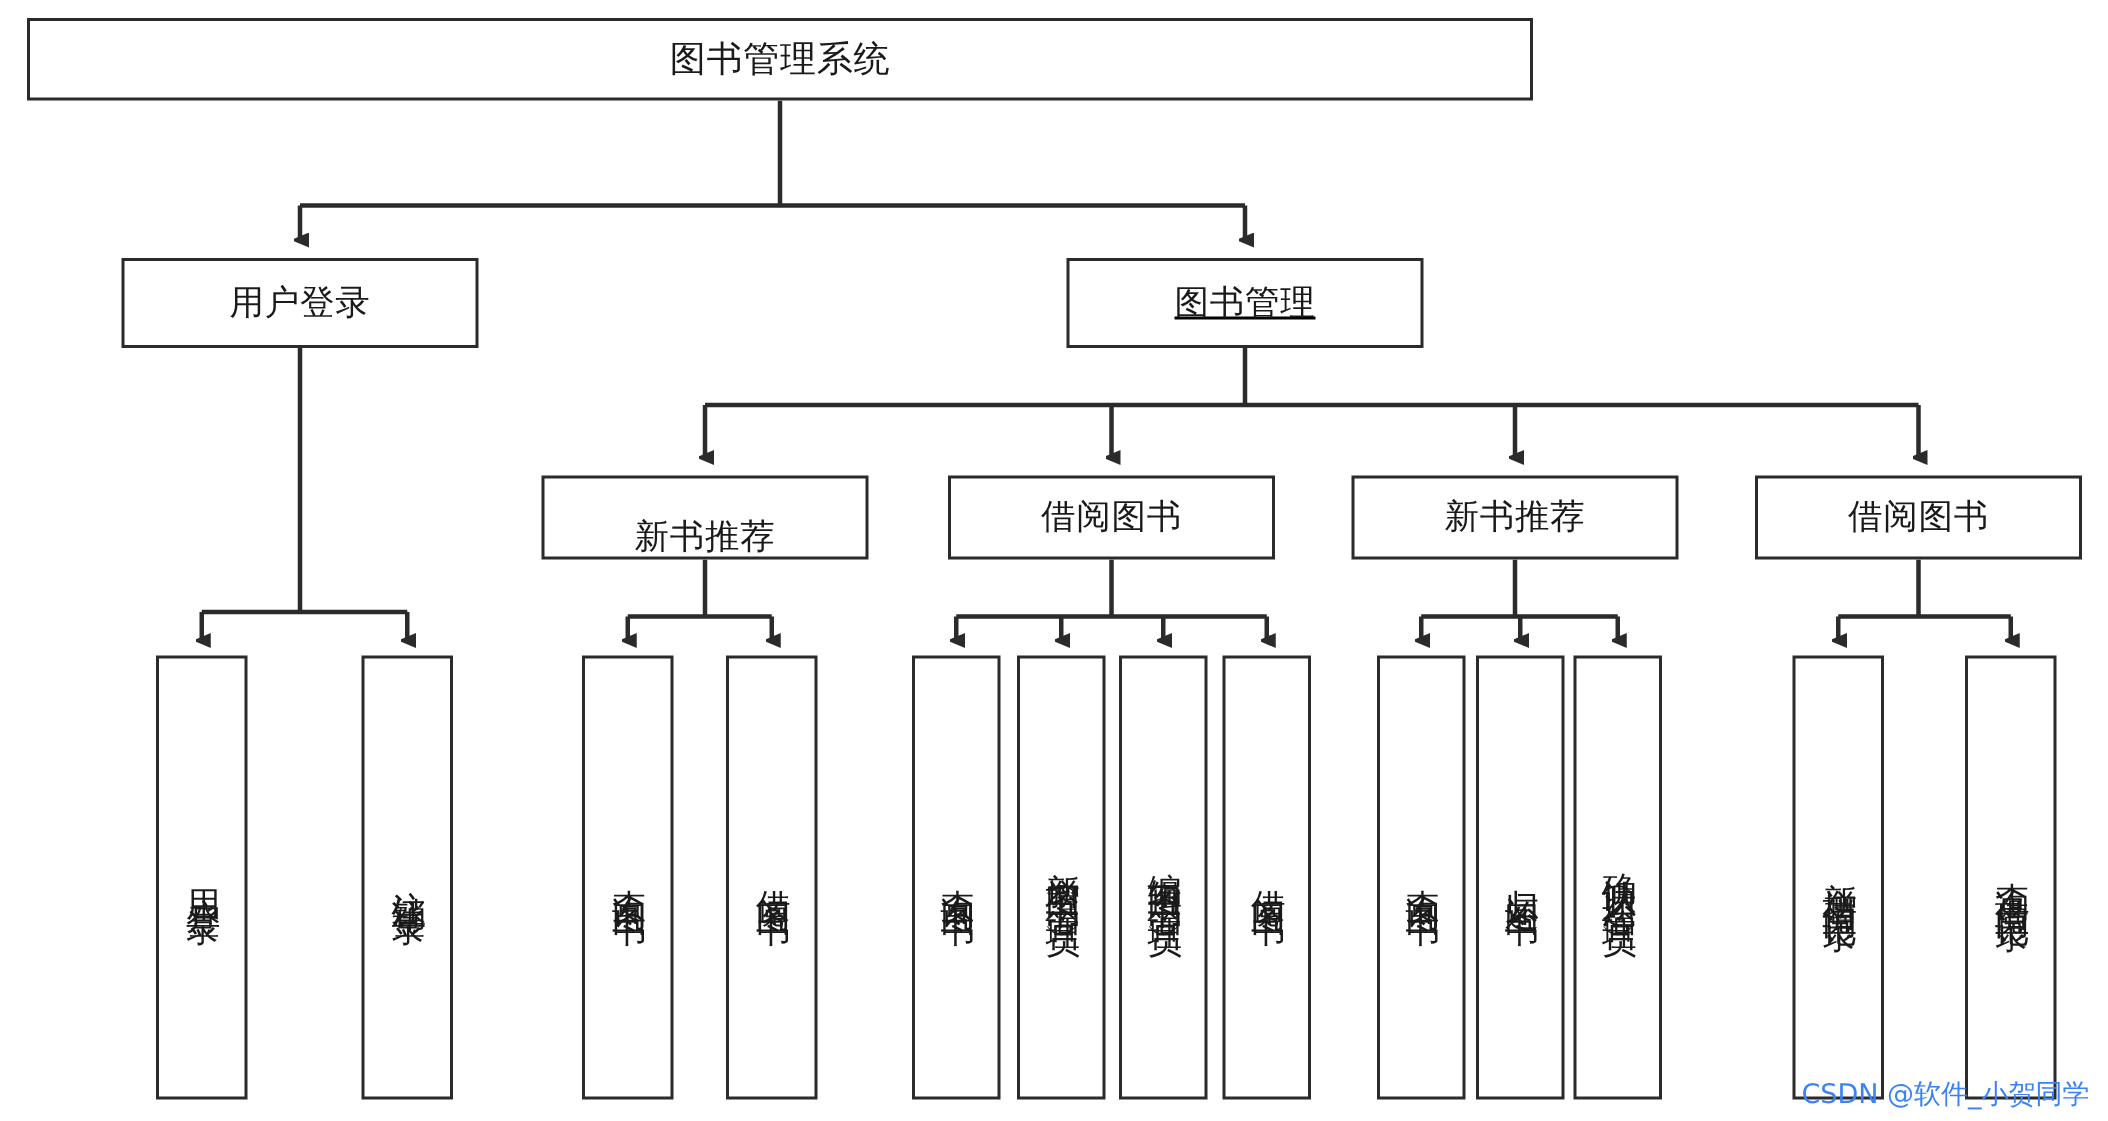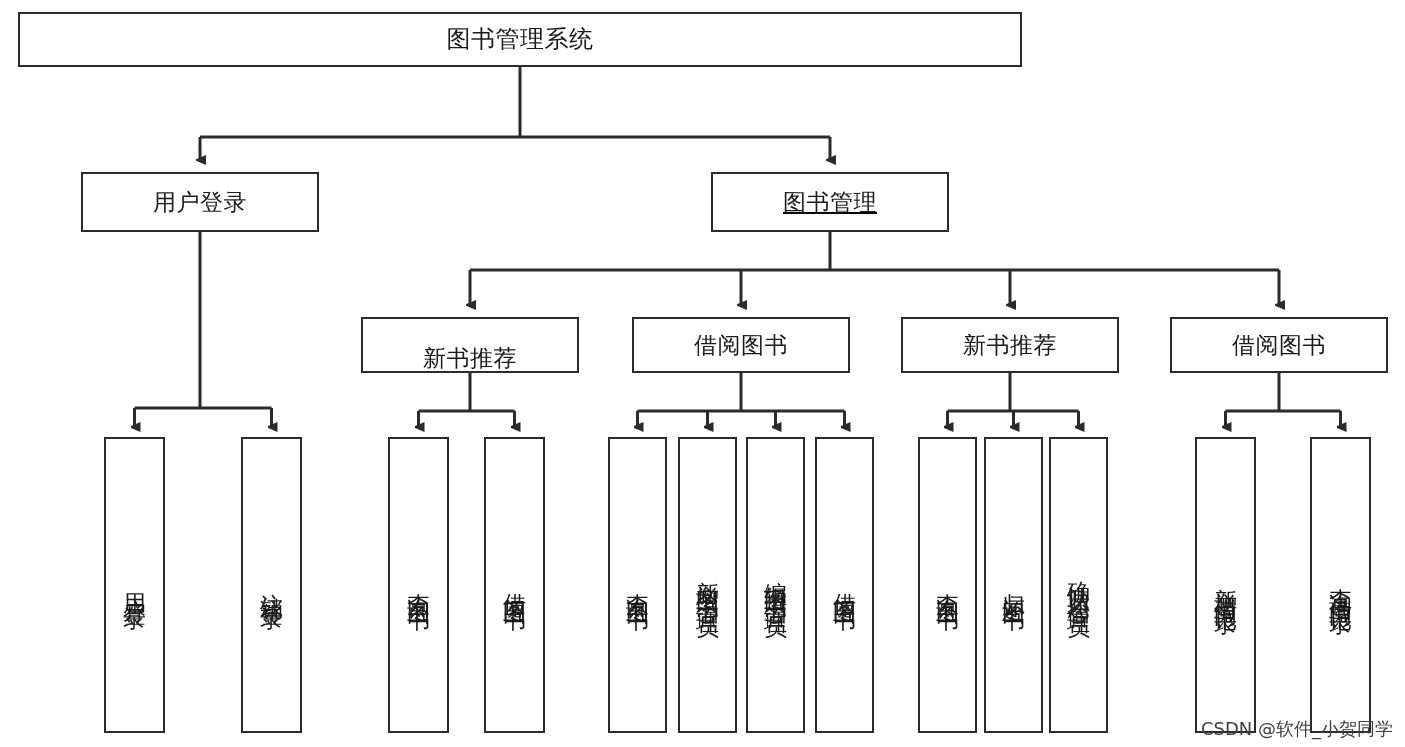--- a/index.html
+++ b/index.html
@@ -65,21 +65,21 @@
     letter-spacing: 5px;
     line-height: 1;
     white-space: nowrap;
     text-align: center;
   }
   .watermark {
     position: absolute;
     right: 12px;
     bottom: 6px;
     font-size: 18px;
-    color: #404040;
+    color: #3b82f6;
     white-space: nowrap;
     pointer-events: none;
     user-select: none;
   }
 </style>
 </head>
 <body>
 
 <div id="diagram-root">
 

